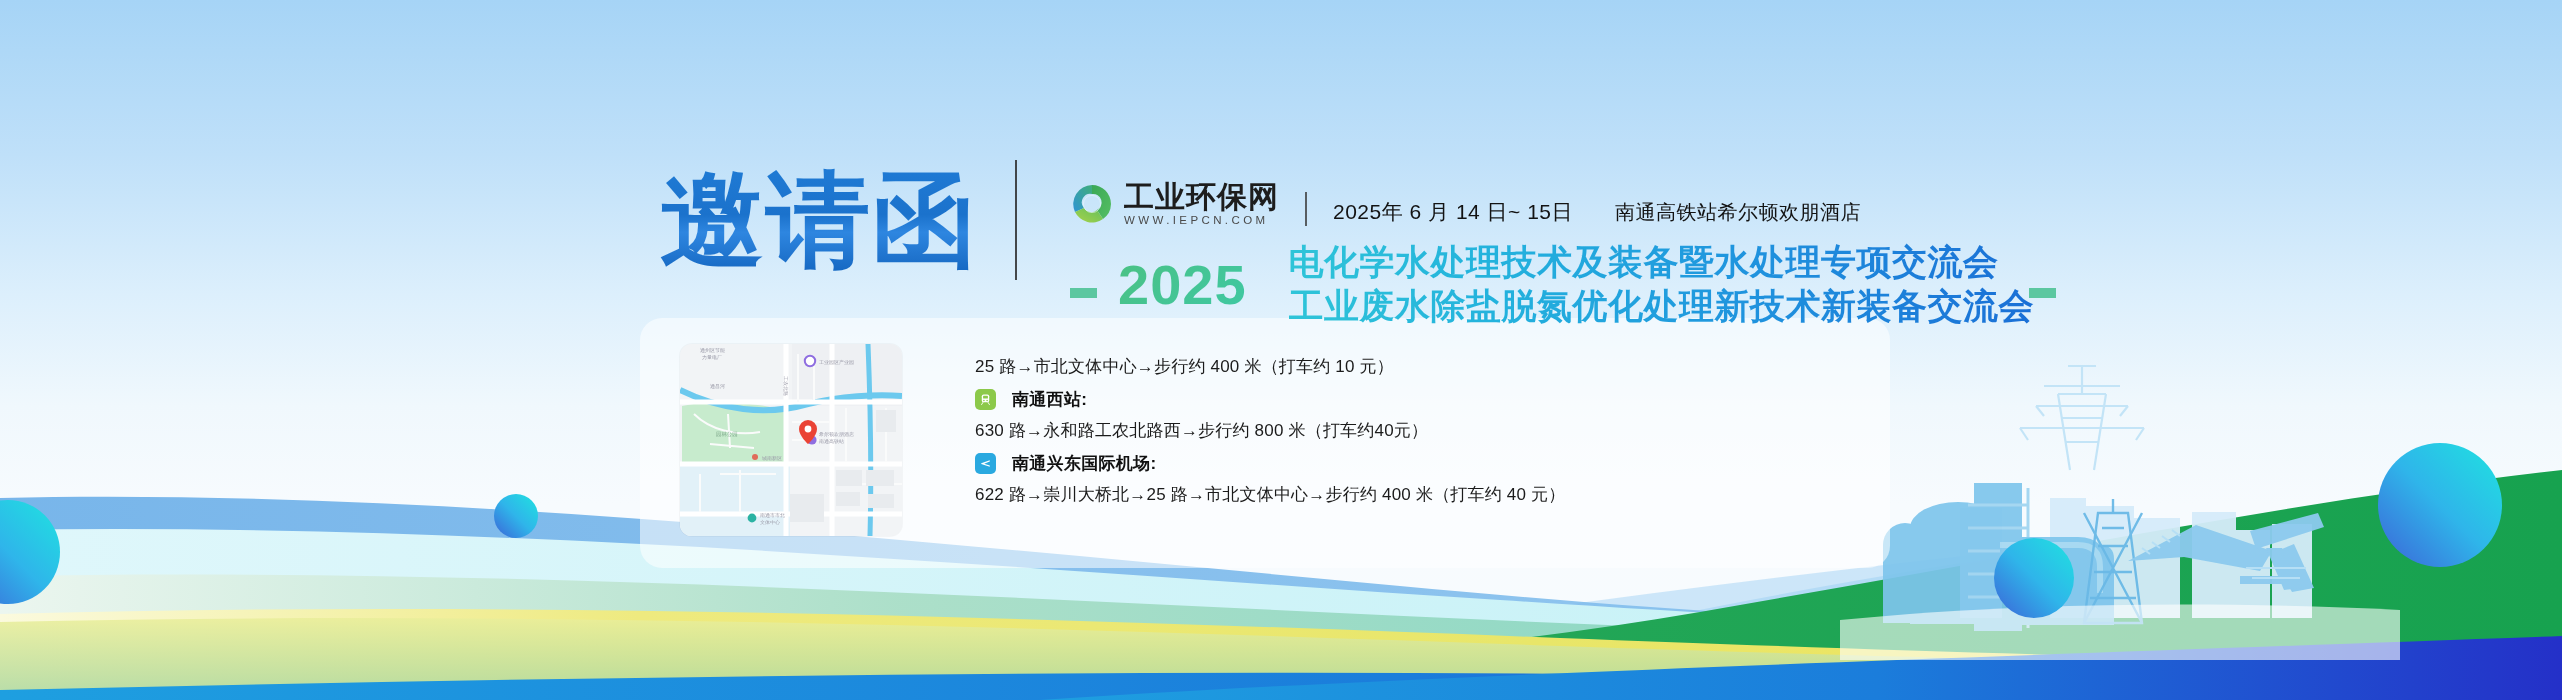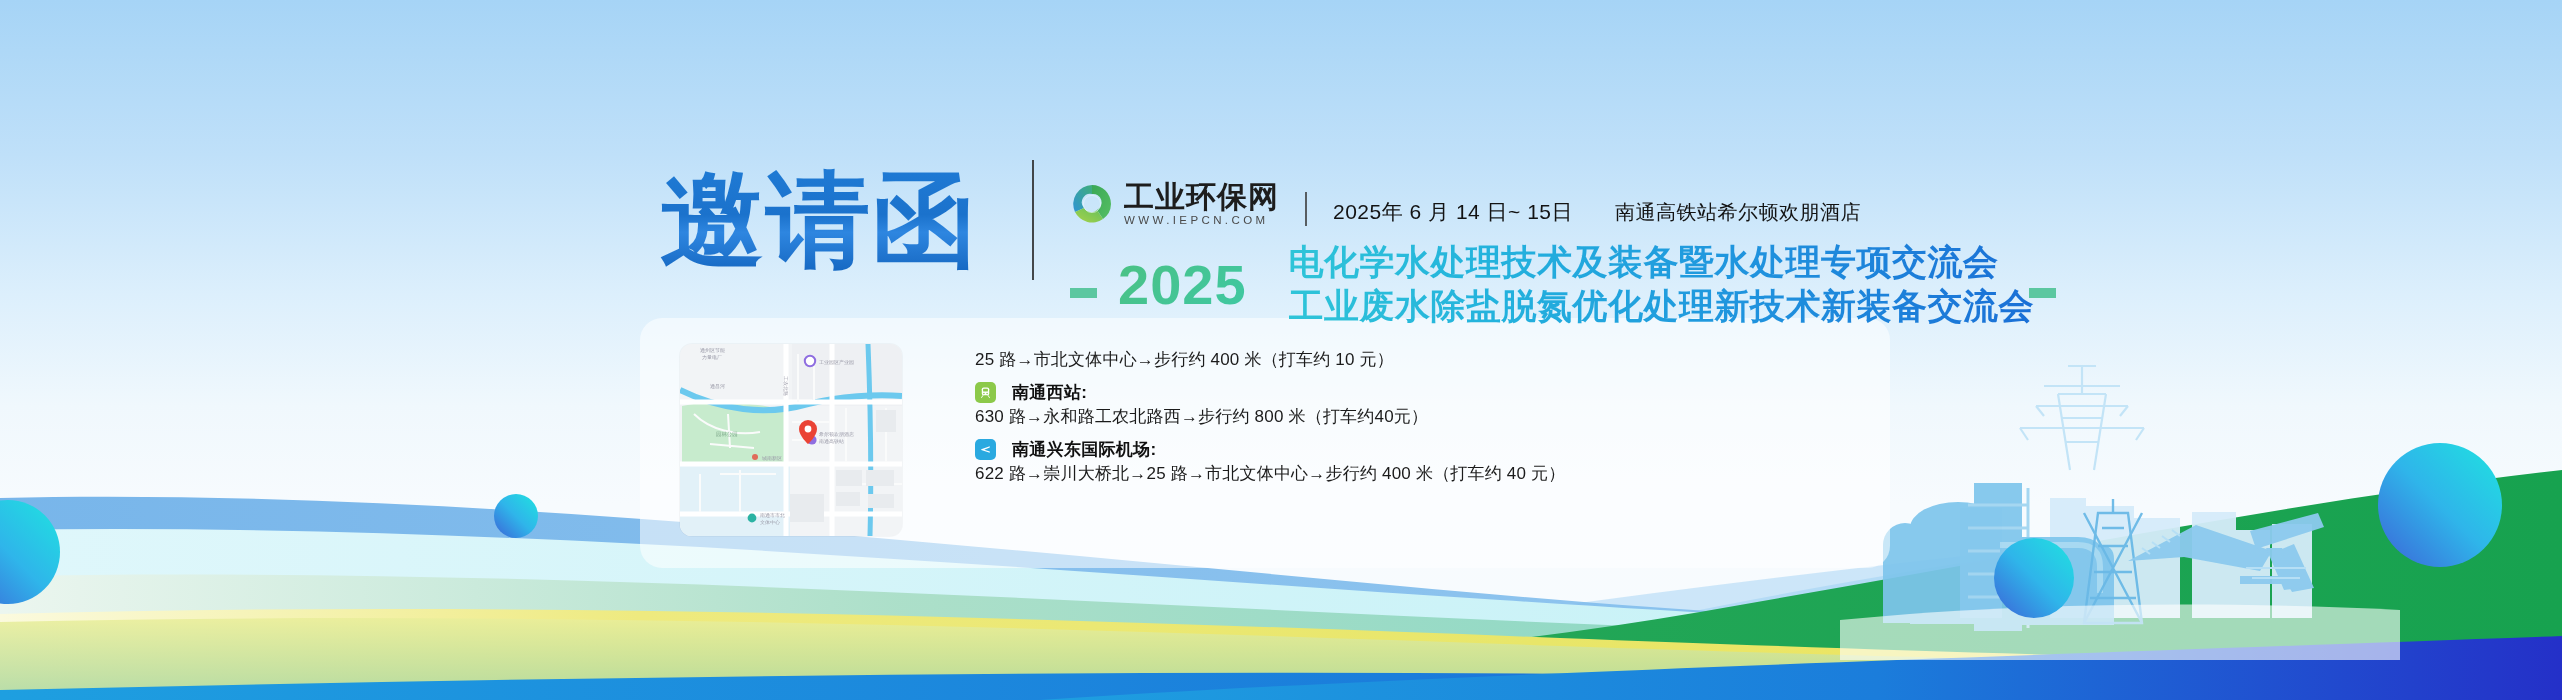--- a/index.html
+++ b/index.html
@@ -26,21 +26,21 @@
   
   #header-row{
     position:absolute;left:660px;top:160px;display:flex;align-items:center;gap:0;
   }
   #invitation-title{
     font-family:"DejaVu Sans","Liberation Sans",sans-serif;
     font-size:104px;font-weight:bold;letter-spacing:2px;line-height:1;
     background:linear-gradient(180deg,#1f7ad4 0%,#1b72cc 45%,#2e86e0 62%,#1668c2 100%);
     -webkit-background-clip:text;background-clip:text;color:transparent;
     text-shadow:none;
-    padding-right:54px;
+    padding-right:37px;
   }
   #title-divider{
     width:2px;height:120px;background:#2a2a2a;opacity:.85;margin:0 0 0 0;
   }
 
   #right-block{position:absolute;left:1070px;top:168px;width:830px;}
   #brand-row{display:flex;align-items:flex-end;height:58px;}
   #brand-logo{width:44px;height:44px;position:relative;flex:0 0 auto;}
   #brand-text{margin-left:10px;}
   #brand-name{
@@ -94,21 +94,21 @@
   .transit-head{display:flex;align-items:center;height:26px;}
   .t-icon{
     width:21px;height:21px;border-radius:5px;flex:0 0 auto;
     display:flex;align-items:center;justify-content:center;
   }
   .t-icon svg{display:block;}
   .t-name{
     font-size:17px;font-weight:bold;color:#111;margin-left:16px;letter-spacing:.3px;
   }
   .t-route{
-    font-size:17px;color:#1b1b1b;margin-bottom:4px;letter-spacing:.2px;
+    font-size:17px;color:#1b1b1b;margin-top:7px;margin-bottom:4px;letter-spacing:.2px;
     white-space:nowrap;
   }
 </style>
 </head>
 <body>
 
 <div id="banner">
 
   <div class="layer">
     <svg viewBox="0 0 2562 700" preserveAspectRatio="none">

